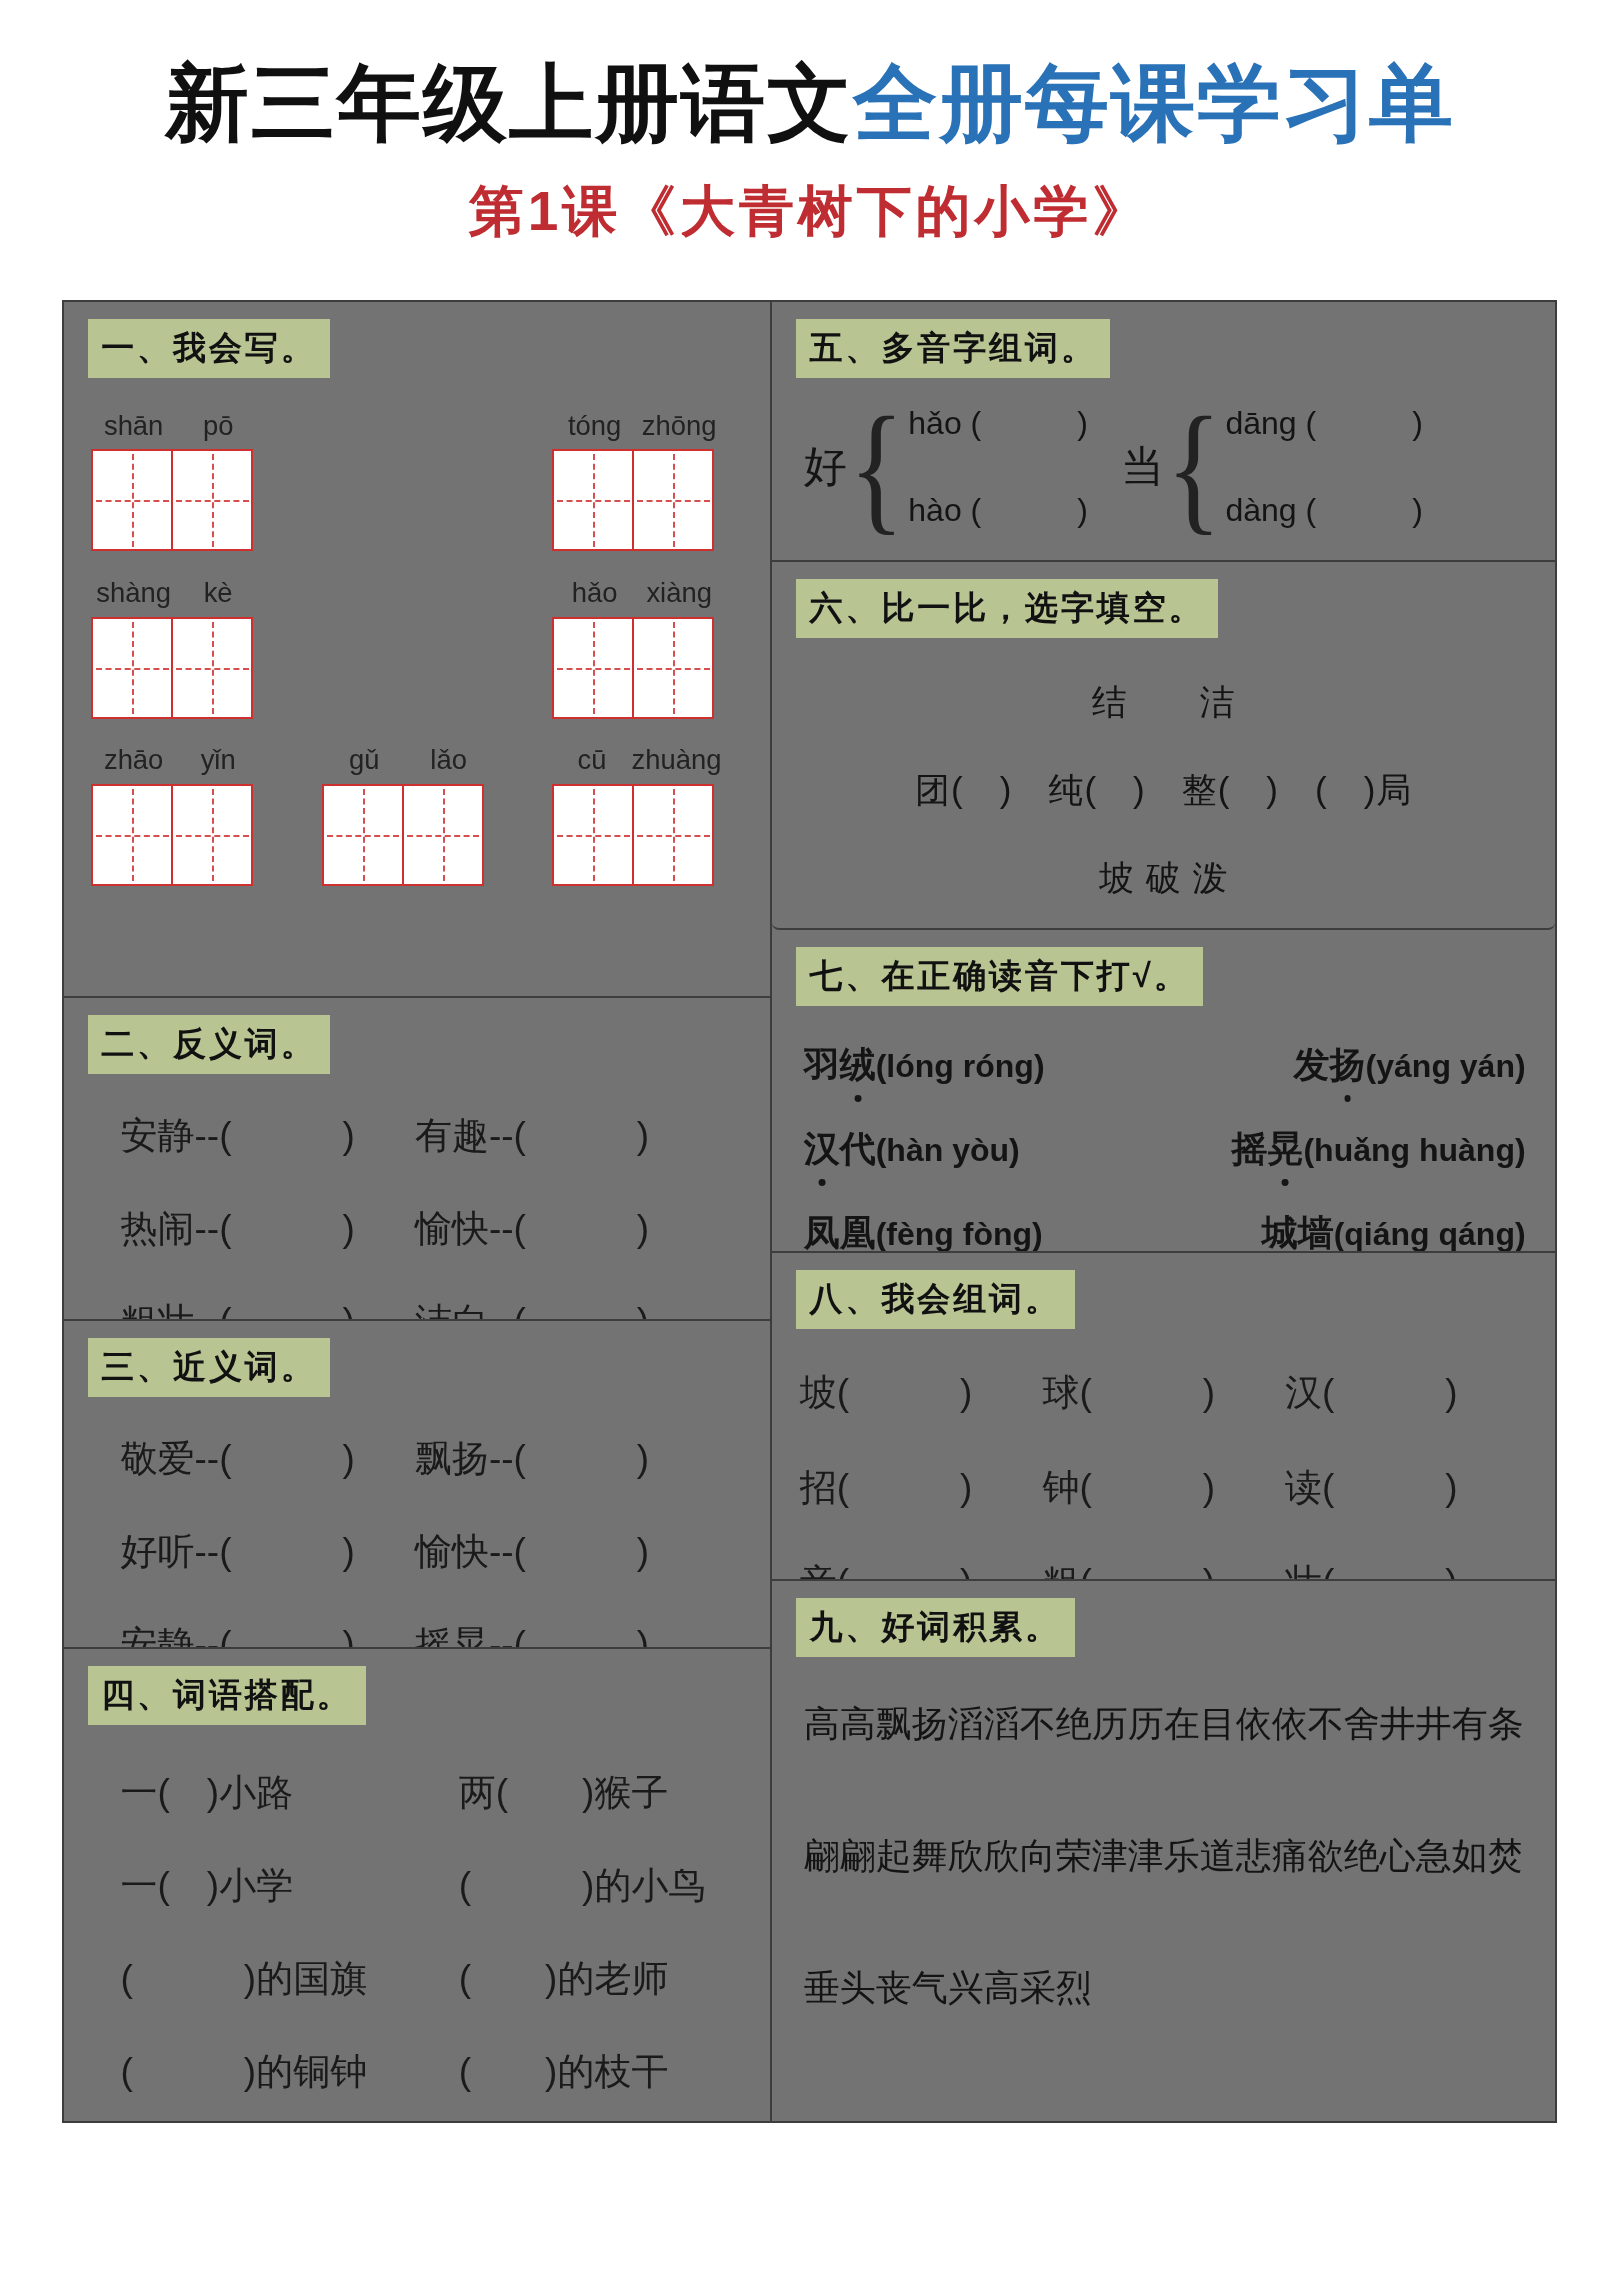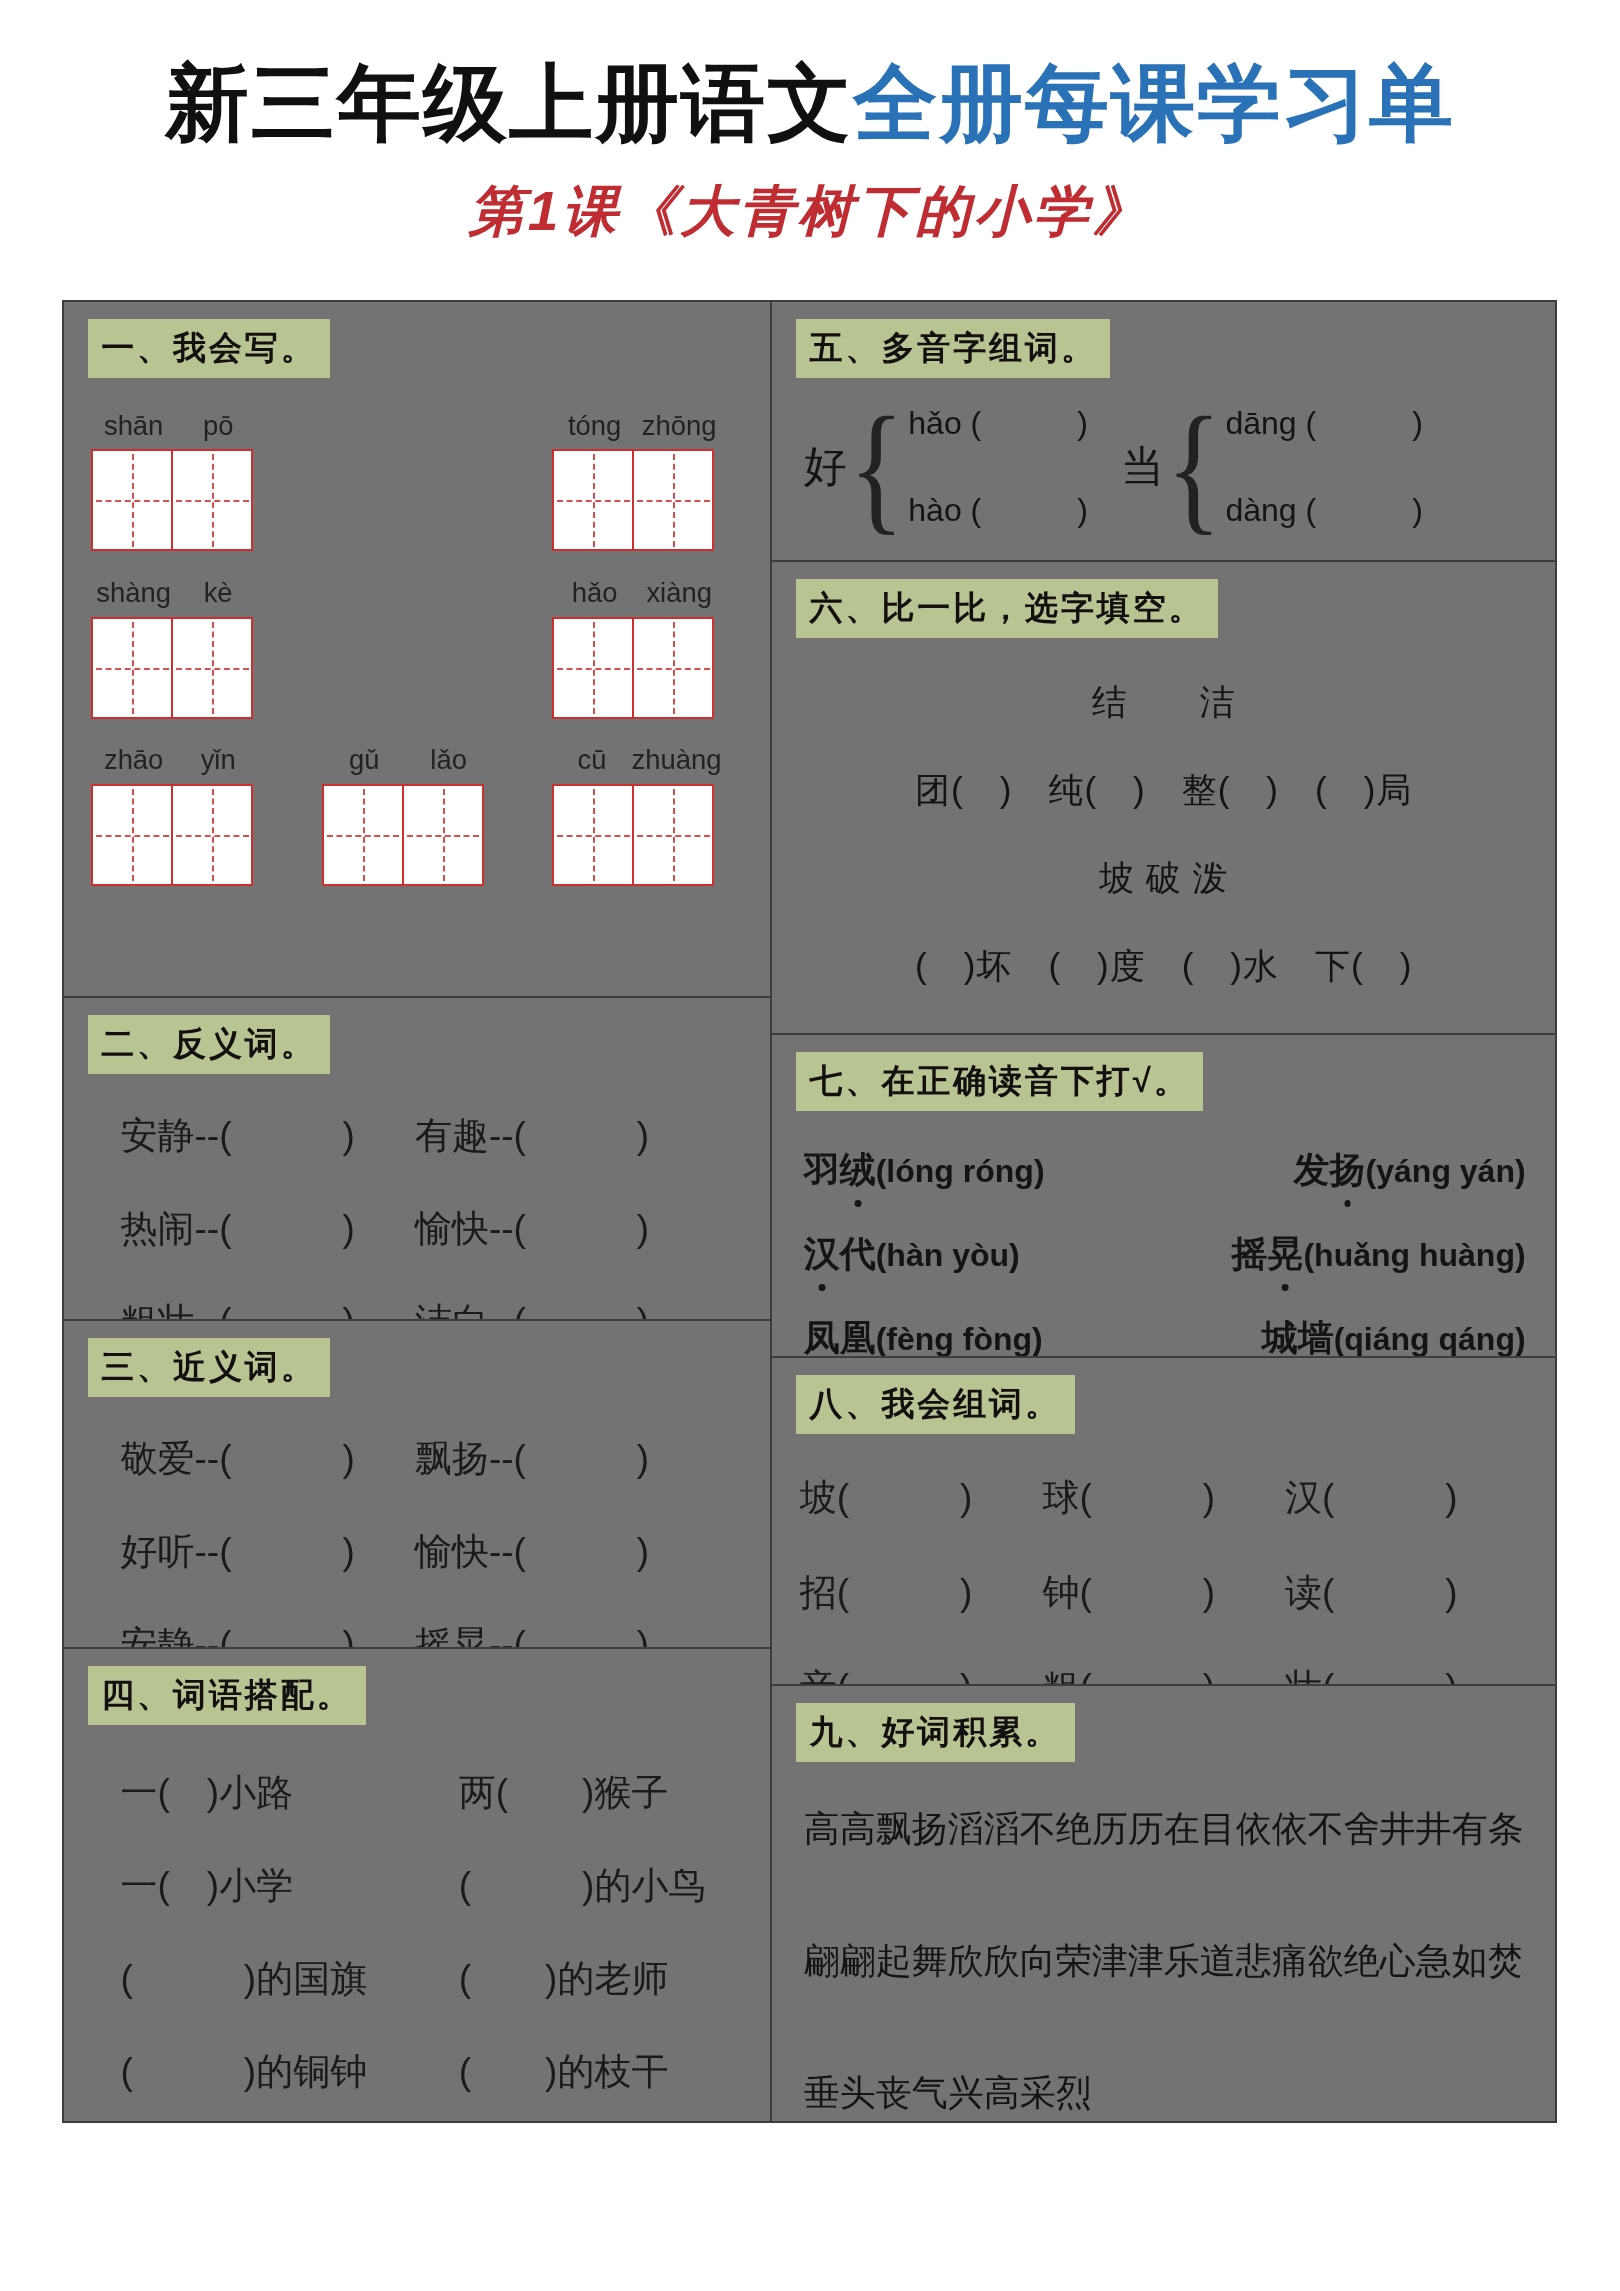--- a/index.html
+++ b/index.html
@@ -12,21 +12,21 @@
 
   
   .title{
     margin:0;text-align:center;font-size:84px;font-weight:bold;line-height:1.1;
     letter-spacing:2px;white-space:nowrap;
   }
   .title .t-black{color:#101010;}
   .title .t-blue{color:#2a72b8;}
   .subtitle{
     margin:25.5px 0 0 0;text-align:center;font-size:55px;font-weight:bold;
-    color:#bf2c31;letter-spacing:3.9px;font-style:italic;
+    color:#bf2c31;letter-spacing:3.9px;
   }
 
   
   .sheet{
     width:1495px;height:1823px;margin:51px 0 0 62px;box-sizing:border-box;
     border:2px solid #3d3d3d;display:flex;background:#737373;
   }
   .col{display:flex;flex-direction:column;box-sizing:border-box;}
   .col-left{width:778px;border-right:2px solid #3d3d3d;}
   .col-right{flex:1;}
@@ -257,21 +257,21 @@
             <span class="poly-char">当</span>
             <span class="brace">{</span>
             <div class="poly-lines">
               <span>dāng (　　　)</span>
               <span>dàng (　　　)</span>
             </div>
           </div>
         </div>
       </div>
 
-      <div class="sec" style="height:473px;">
+      <div class="sec" style="height:368px;border-radius:7px;">
         <div class="sec-h">六、比一比，选字填空。</div>
         <div class="cmp-line">结　　洁</div>
         <div class="cmp-line">团(　)　纯(　)　整(　)　(　)局</div>
         <div class="cmp-line">坡 破 泼</div>
         <div class="cmp-line">(　)坏　(　)度　(　)水　下(　)</div>
       </div>
 
       <div class="sec" style="height:323px;">
         <div class="sec-h">七、在正确读音下打√。</div>
         <div class="read-row">

